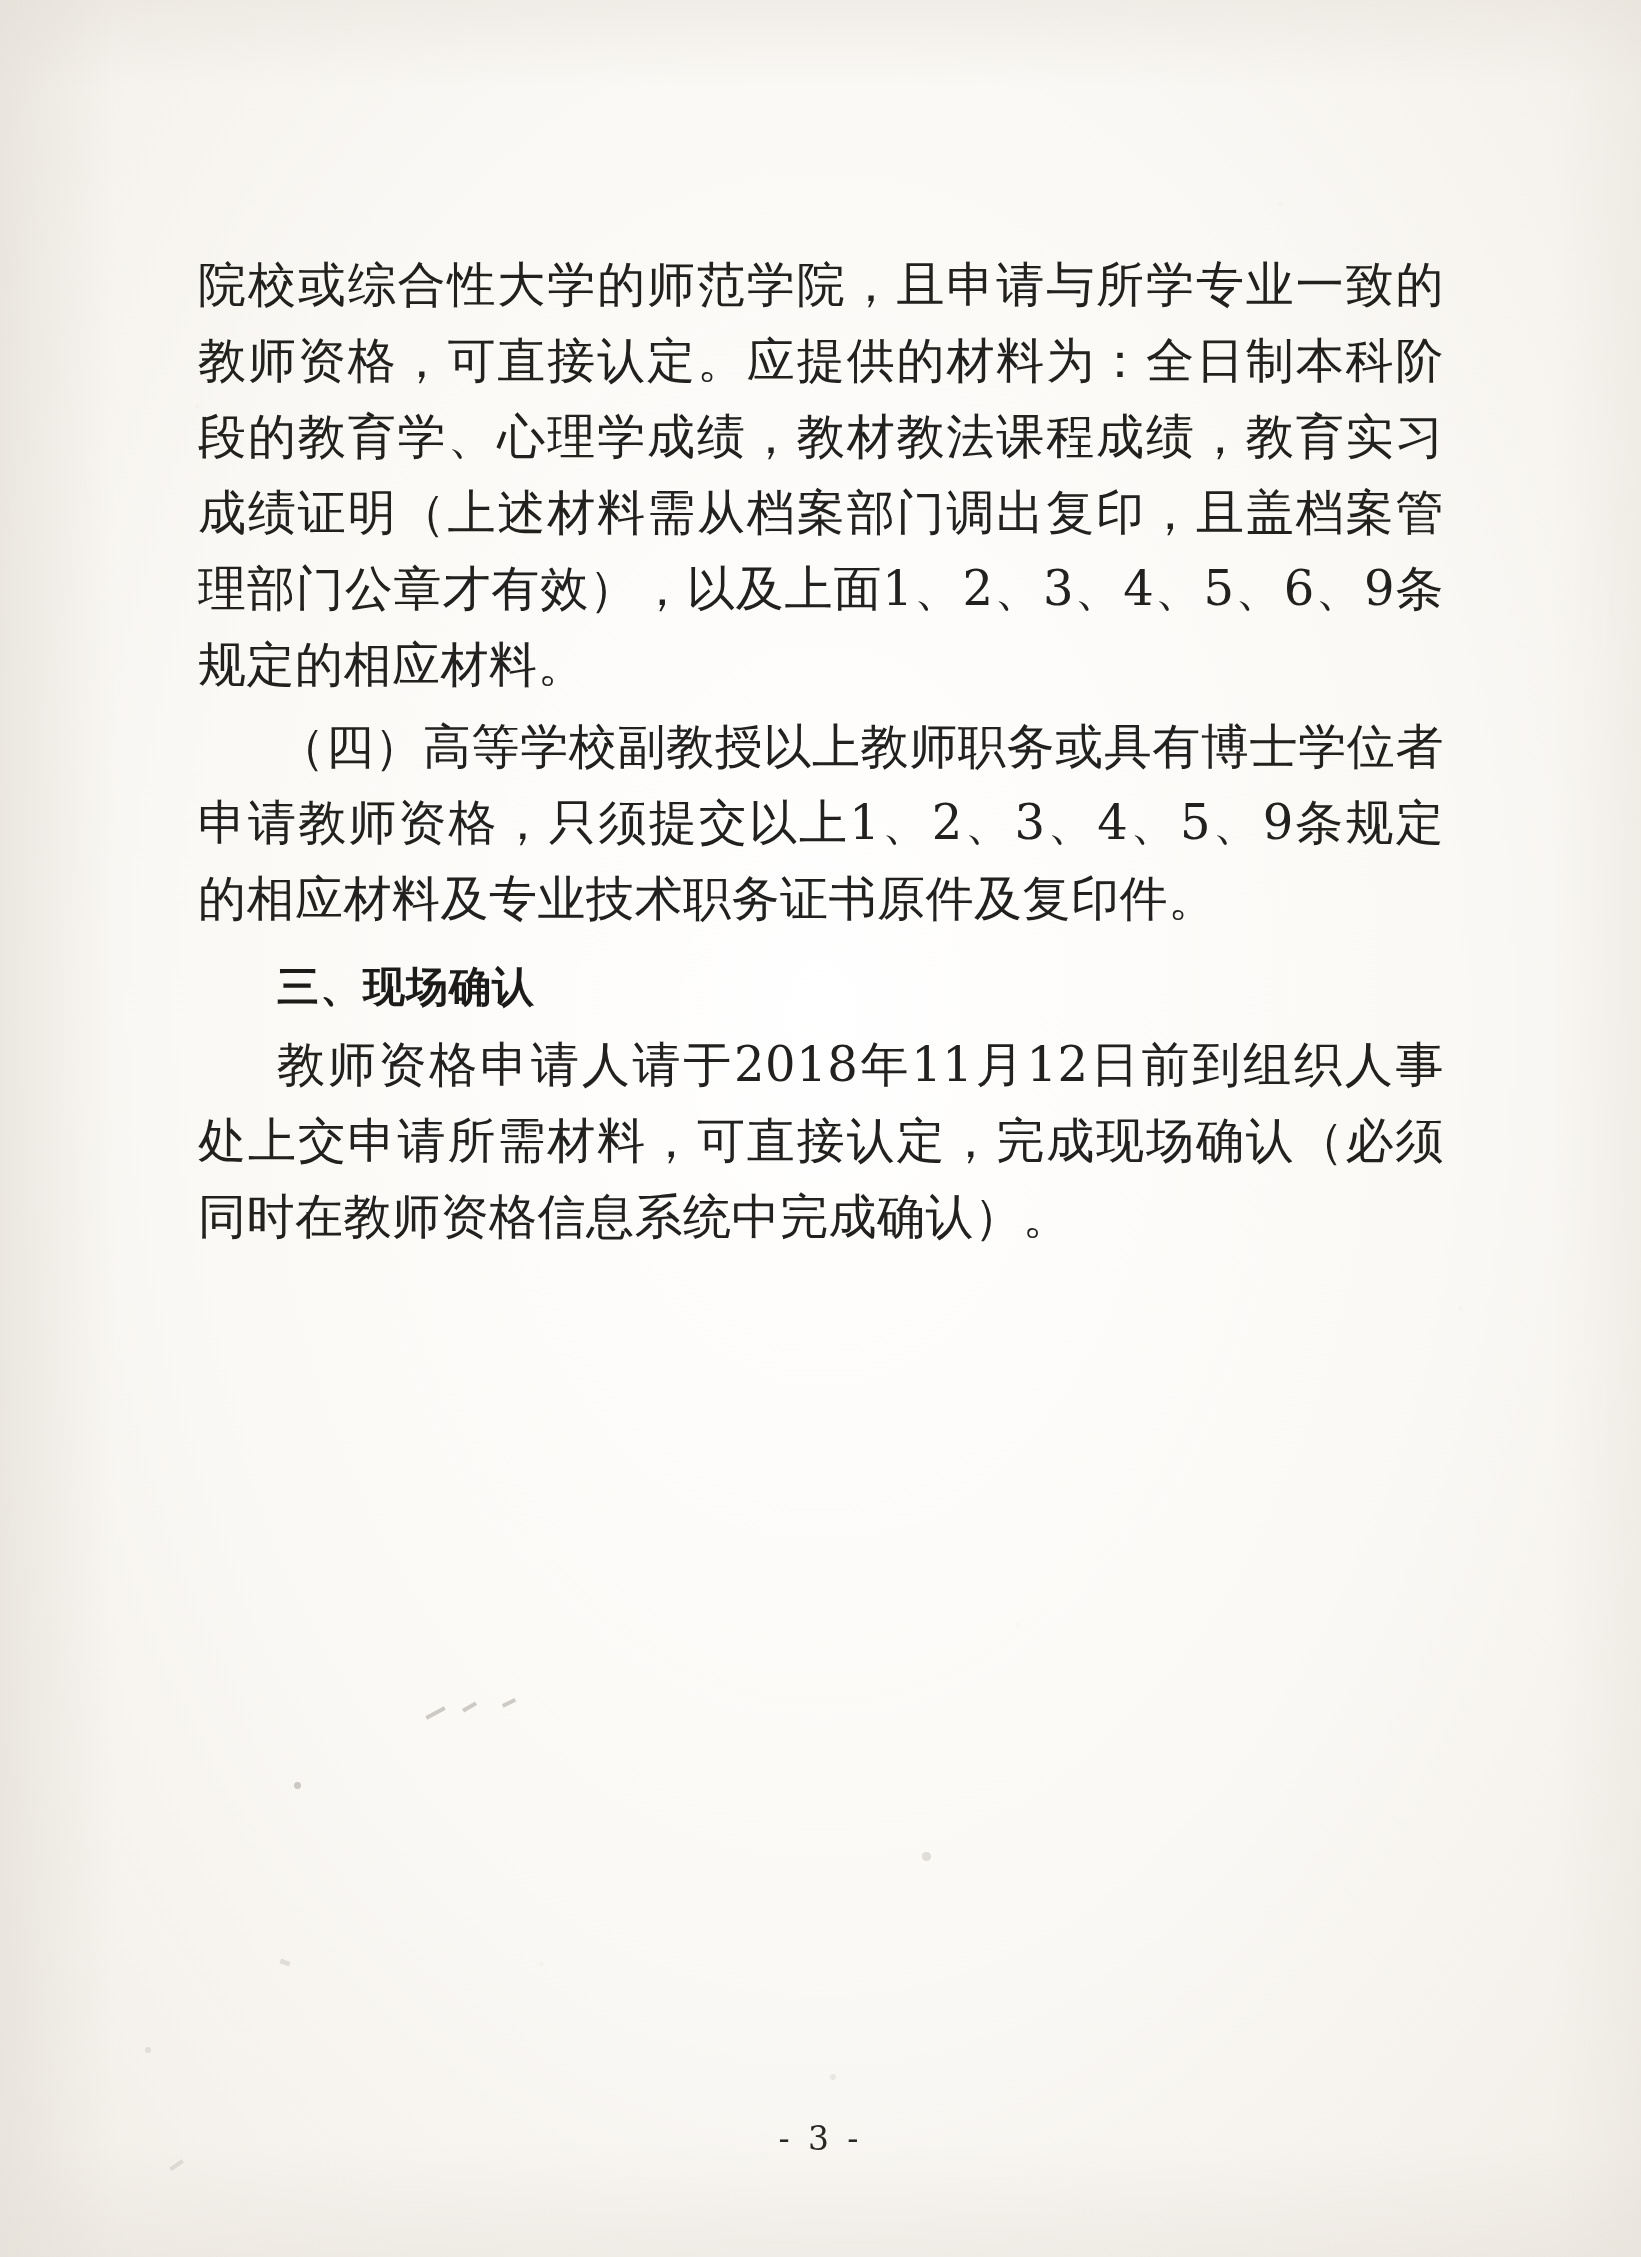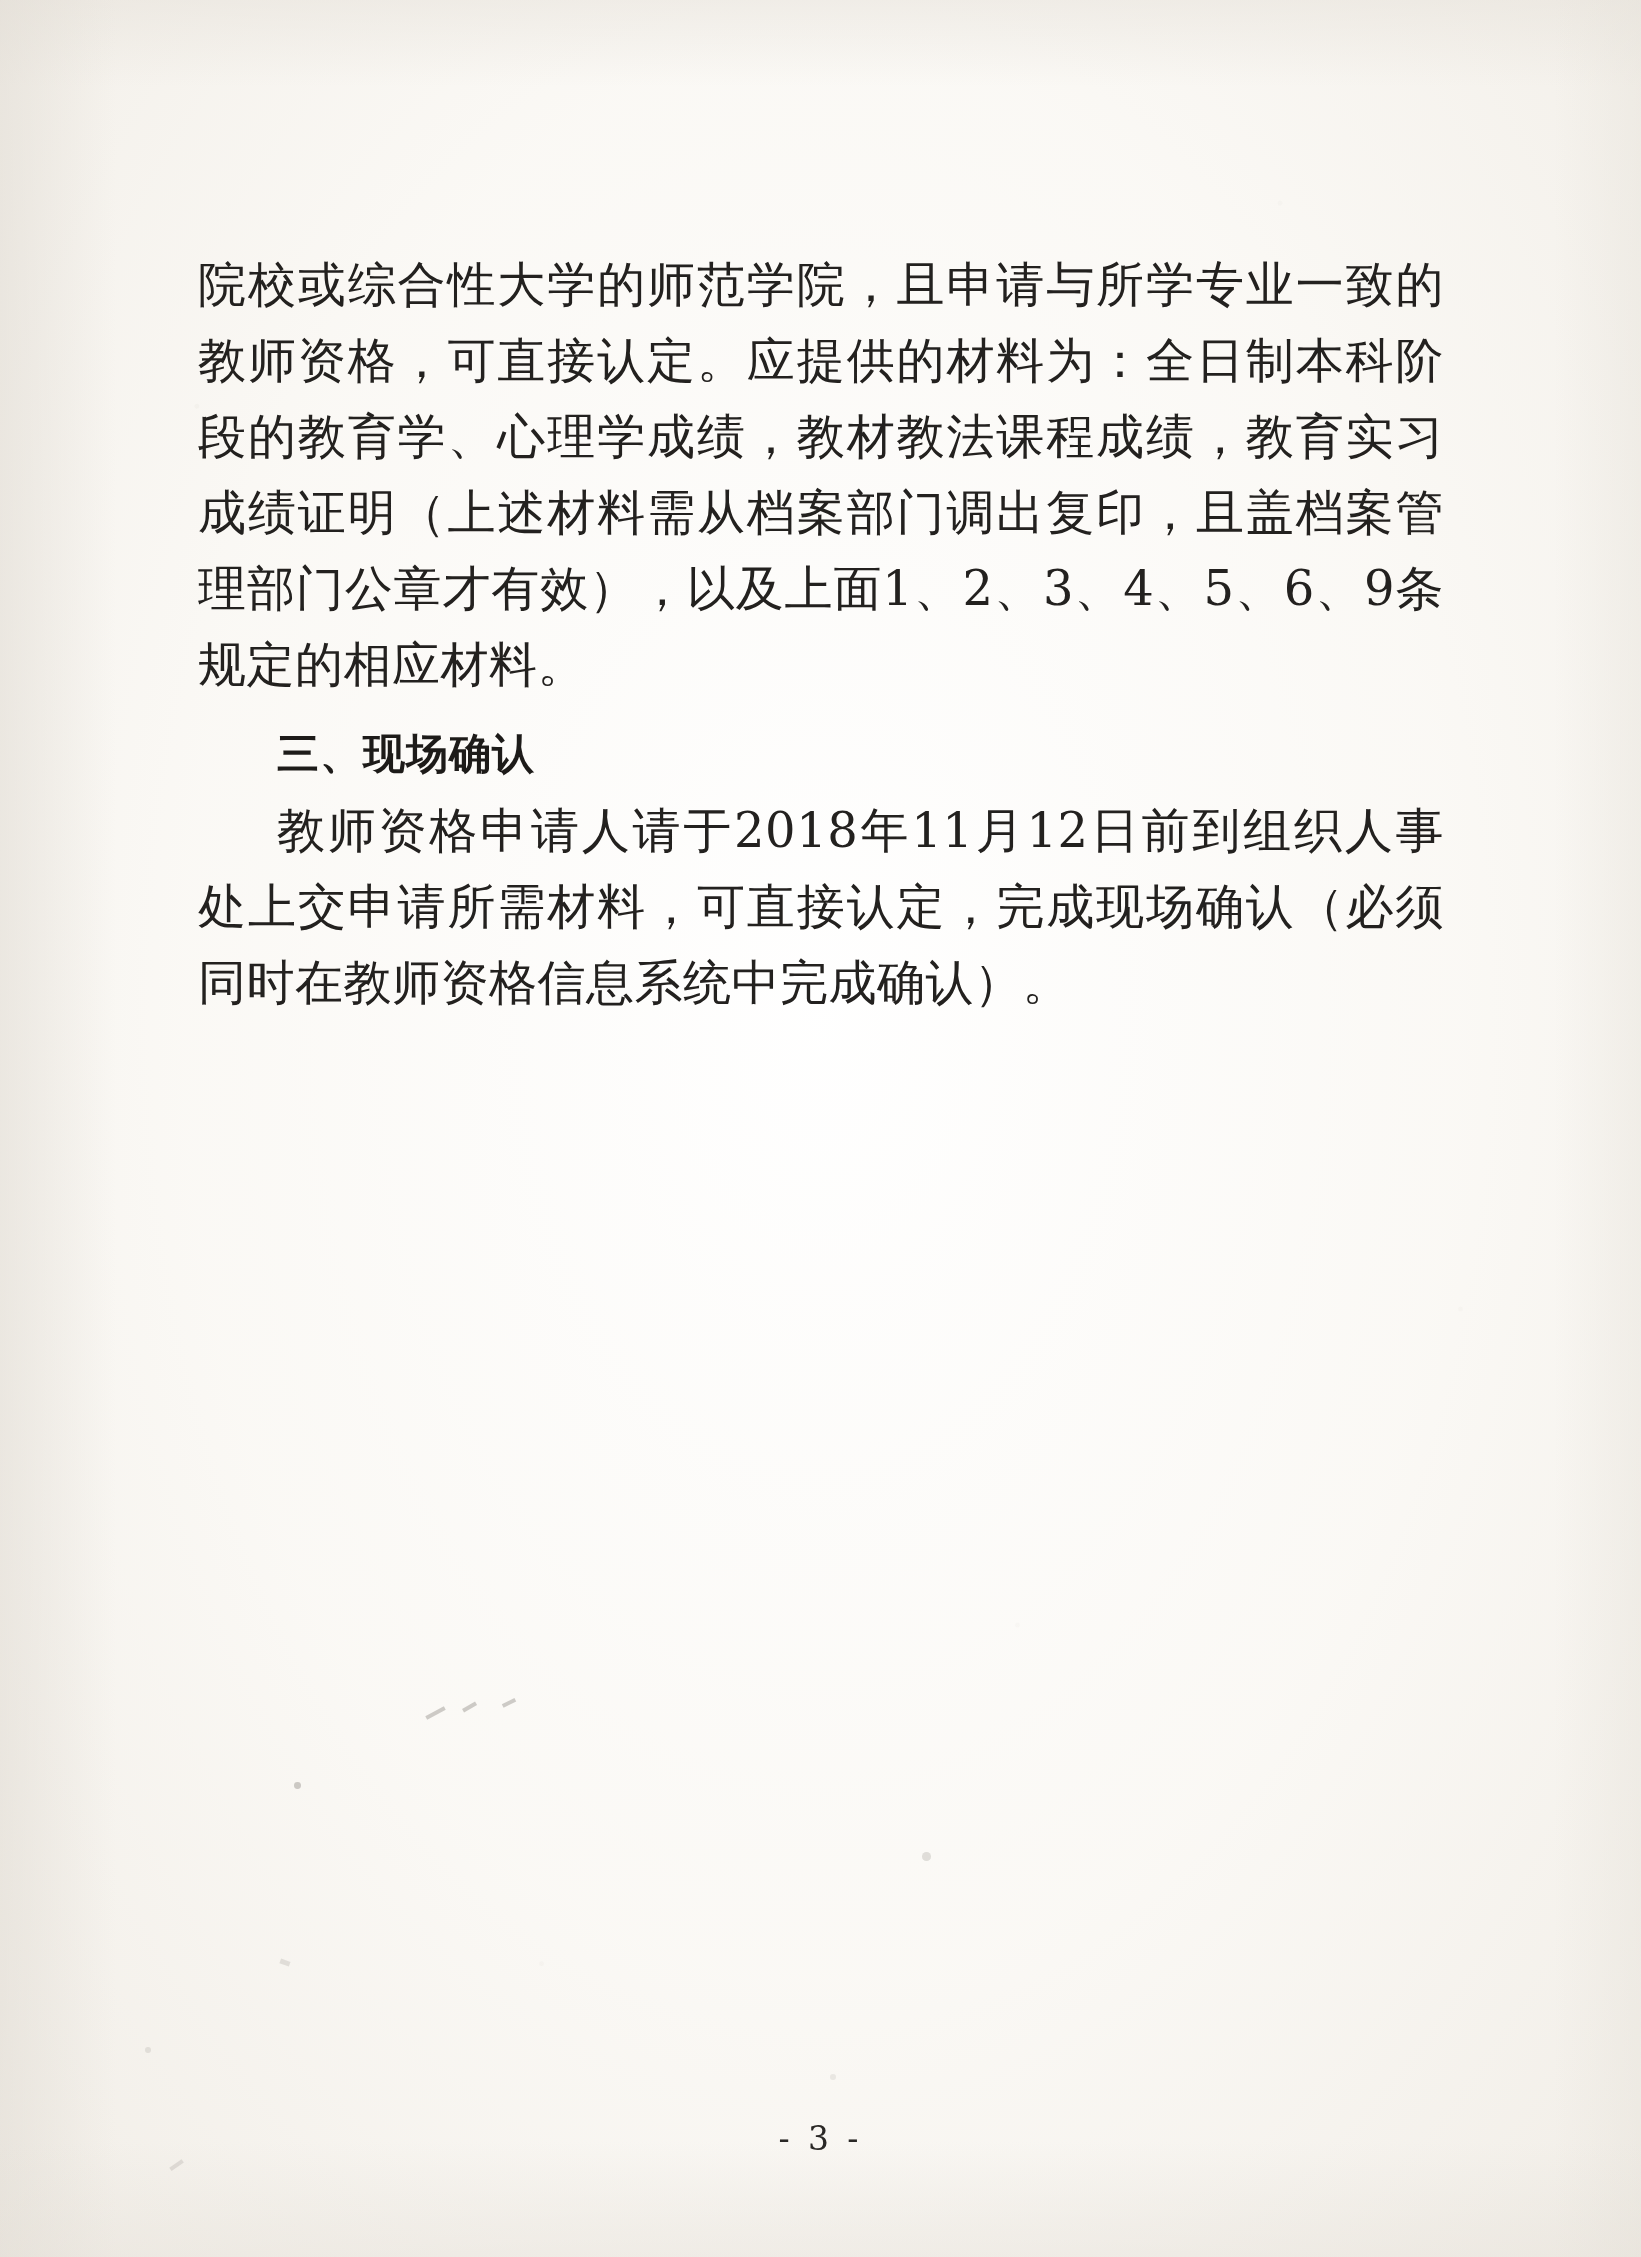--- a/index.html
+++ b/index.html
@@ -128,20 +128,21 @@
 
 <div class="page">
   <div class="edge-top"></div>
   <div class="edge-left"></div>
   <div class="edge-right"></div>
   <div class="edge-bottom"></div>
   <div class="scan-noise"></div>
 
   <div class="content">
     <p class="para">院校或综合性大学的师范学院，且申请与所学专业一致的教师资格，可直接认定。应提供的材料为：全日制本科阶段的教育学、心理学成绩，教材教法课程成绩，教育实习成绩证明（上述材料需从档案部门调出复印，且盖档案管理部门公章才有效），以及上面1、2、3、4、5、6、9条规定的相应材料。</p>
+    <p class="para indent">（四）高等学校副教授以上教师职务或具有博士学位者申请教师资格，只须提交以上1、2、3、4、5、9条规定的相应材料及专业技术职务证书原件及复印件。</p>
     <h2 class="section">三、现场确认</h2>
     <p class="para indent">教师资格申请人请于2018年11月12日前到组织人事处上交申请所需材料，可直接认定，完成现场确认（必须同时在教师资格信息系统中完成确认）。</p>
   </div>
 
   <div class="mark m1"></div>
   <div class="mark m2"></div>
   <div class="mark m3"></div>
   <div class="mark m4"></div>
   <div class="mark m5"></div>
   <div class="mark m6"></div>

